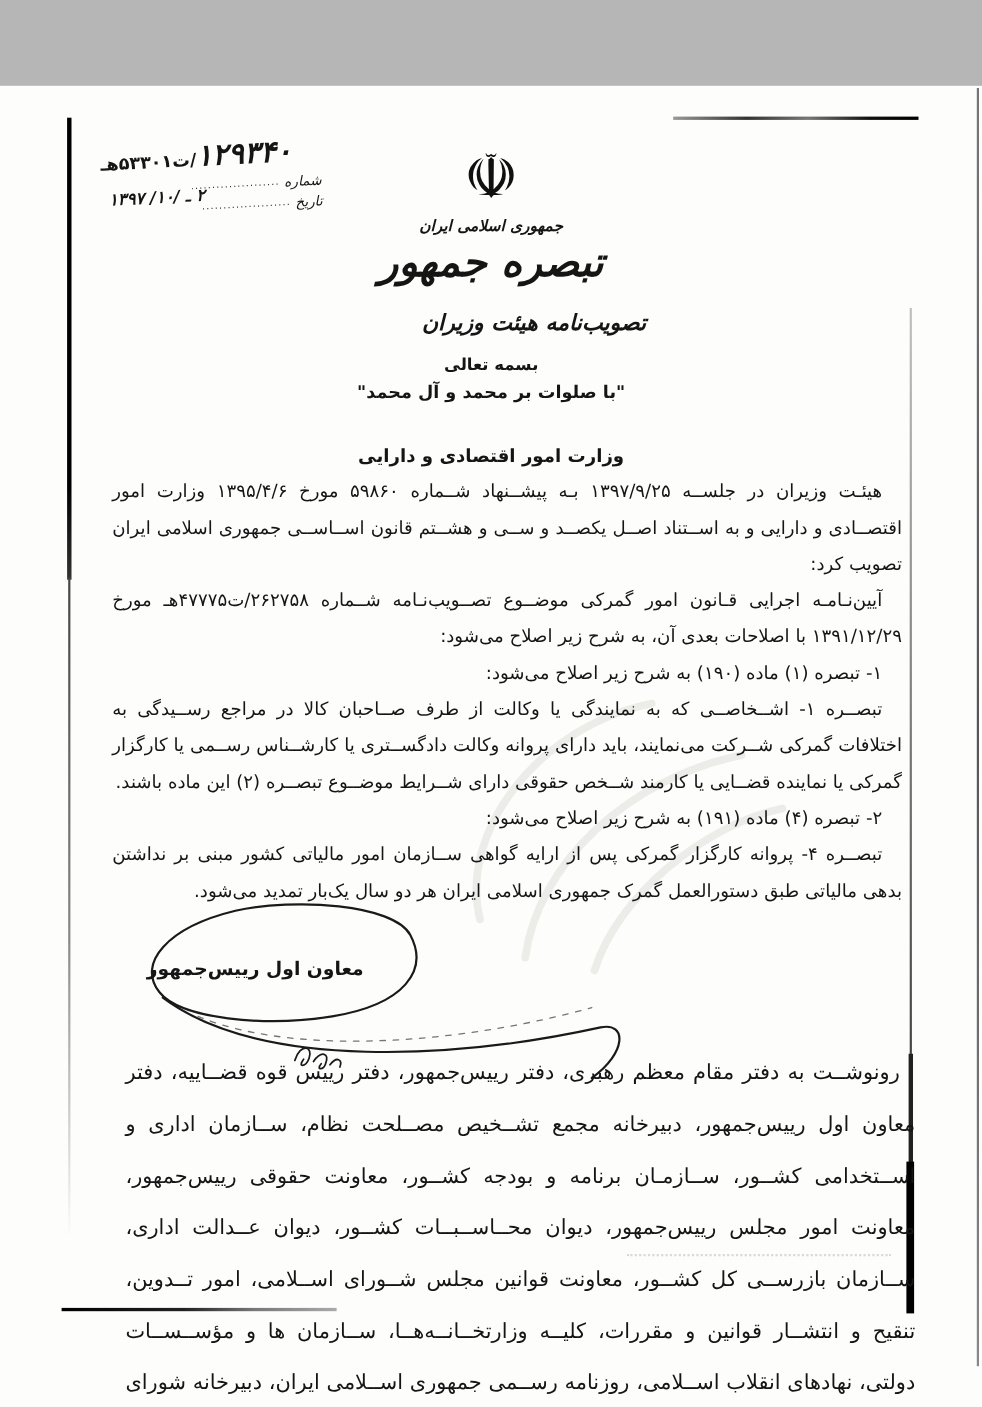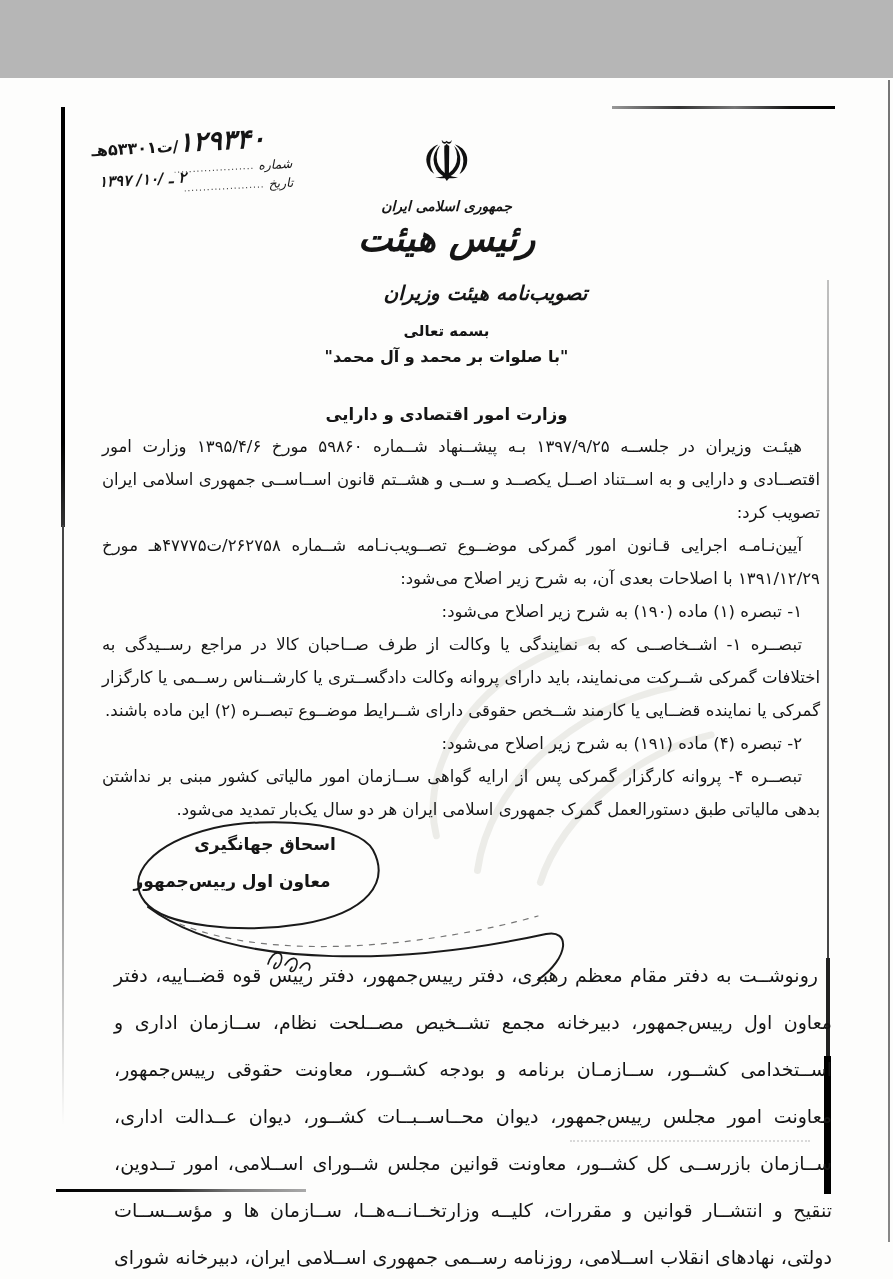--- a/index.html
+++ b/index.html
@@ -84,21 +84,21 @@
     </div>
     <div class="meta-row">
       <span class="meta-label">تاریخ</span>
       <span class="meta-dots">......................................</span>
       <span class="date-hand">۲ ـ /۱۰/ ۱۳۹۷</span>
     </div>
   </div>
 
   <div class="cx emblem">☫</div>
   <div class="cx republic">جمهوری اسلامی ایران</div>
-  <div class="cx president">رئیس هیئت</div>
+  <div class="cx president">تبصره جمهور</div>
   <div class="cx decree">تصویب‌نامه هیئت وزیران</div>
   <div class="cx basmala">بسمه تعالی</div>
   <div class="cx salawat">"با صلوات بر محمد و آل محمد"</div>
   <div class="cx addressee">وزارت امور اقتصادی و دارایی</div>
 
   <svg class="watermark" width="330" height="300" viewBox="0 0 330 300">
     <g fill="none" stroke="#8a8a78" stroke-width="7" stroke-linecap="round">
       <path d="M20 170 C 40 90, 150 40, 250 70"></path>
       <path d="M40 220 C 90 150, 200 120, 300 150"></path>
       <path d="M90 260 C 140 210, 240 190, 310 210"></path>
@@ -115,20 +115,19 @@
   </div>
 
   <svg class="sig-svg" width="470" height="190" viewBox="0 0 470 190">
     <g fill="none" stroke="#1a1a1a" stroke-width="2" stroke-linecap="round">
       <path d="M255 38 C 240 10, 150 4, 96 16 C 34 31, 6 64, 27 90 C 46 114, 122 122, 184 112 C 250 101, 272 70, 255 38"></path>
       <path d="M30 95 C 120 162, 300 150, 428 122 C 452 117, 452 145, 420 168"></path>
       <path d="M62 112 C 160 152, 320 132, 420 104" stroke-width="1.2" stroke-dasharray="5 7" opacity="0.6"></path>
       <path d="M150 152 c 5 -16 17 -13 13 -2 c -3 8 -11 9 -5 1 m 9 2 c 7 -10 15 -8 11 2 c -2 6 -9 6 -4 0 m 8 1 c 6 -8 12 -5 9 2" stroke-width="1.6"></path>
     </g>
   </svg>
-  <div class="sig-name">اسحاق جهانگیری</div>
   <div class="sig-title">معاون اول رییس‌جمهور</div>
 
   <div class="dist">رونوشــت به دفتر مقام معظم رهبری، دفتر رییس‌جمهور، دفتر رییس قوه قضــاییه، دفتر معاون اول رییس‌جمهور، دبیرخانه مجمع تشــخیص مصــلحت نظام، ســازمان اداری و اســتخدامی کشــور، ســازمـان برنامه و بودجه کشــور، معاونت حقوقی رییس‌جمهور، معاونت امور مجلس رییس‌جمهور، دیوان محــاســبــات کشــور، دیوان عــدالت اداری، ســازمان بازرســی کل کشــور، معاونت قوانین مجلس شــورای اســلامی، امور تــدوین، تنقیح و انتشــار قوانین و مقررات، کلیــه وزارتخــانــه‌هــا، ســازمان ها و مؤســســات دولتی، نهادهای انقلاب اســلامی، روزنامه رســمی جمهوری اســلامی ایران، دبیرخانه شورای اطلاع‌رسانی دولت و دفتر هیئت دولت ابلاغ می‌شود.</div>
 
   <div class="artifact"></div>
 
 </div>
 
 </body></html>

